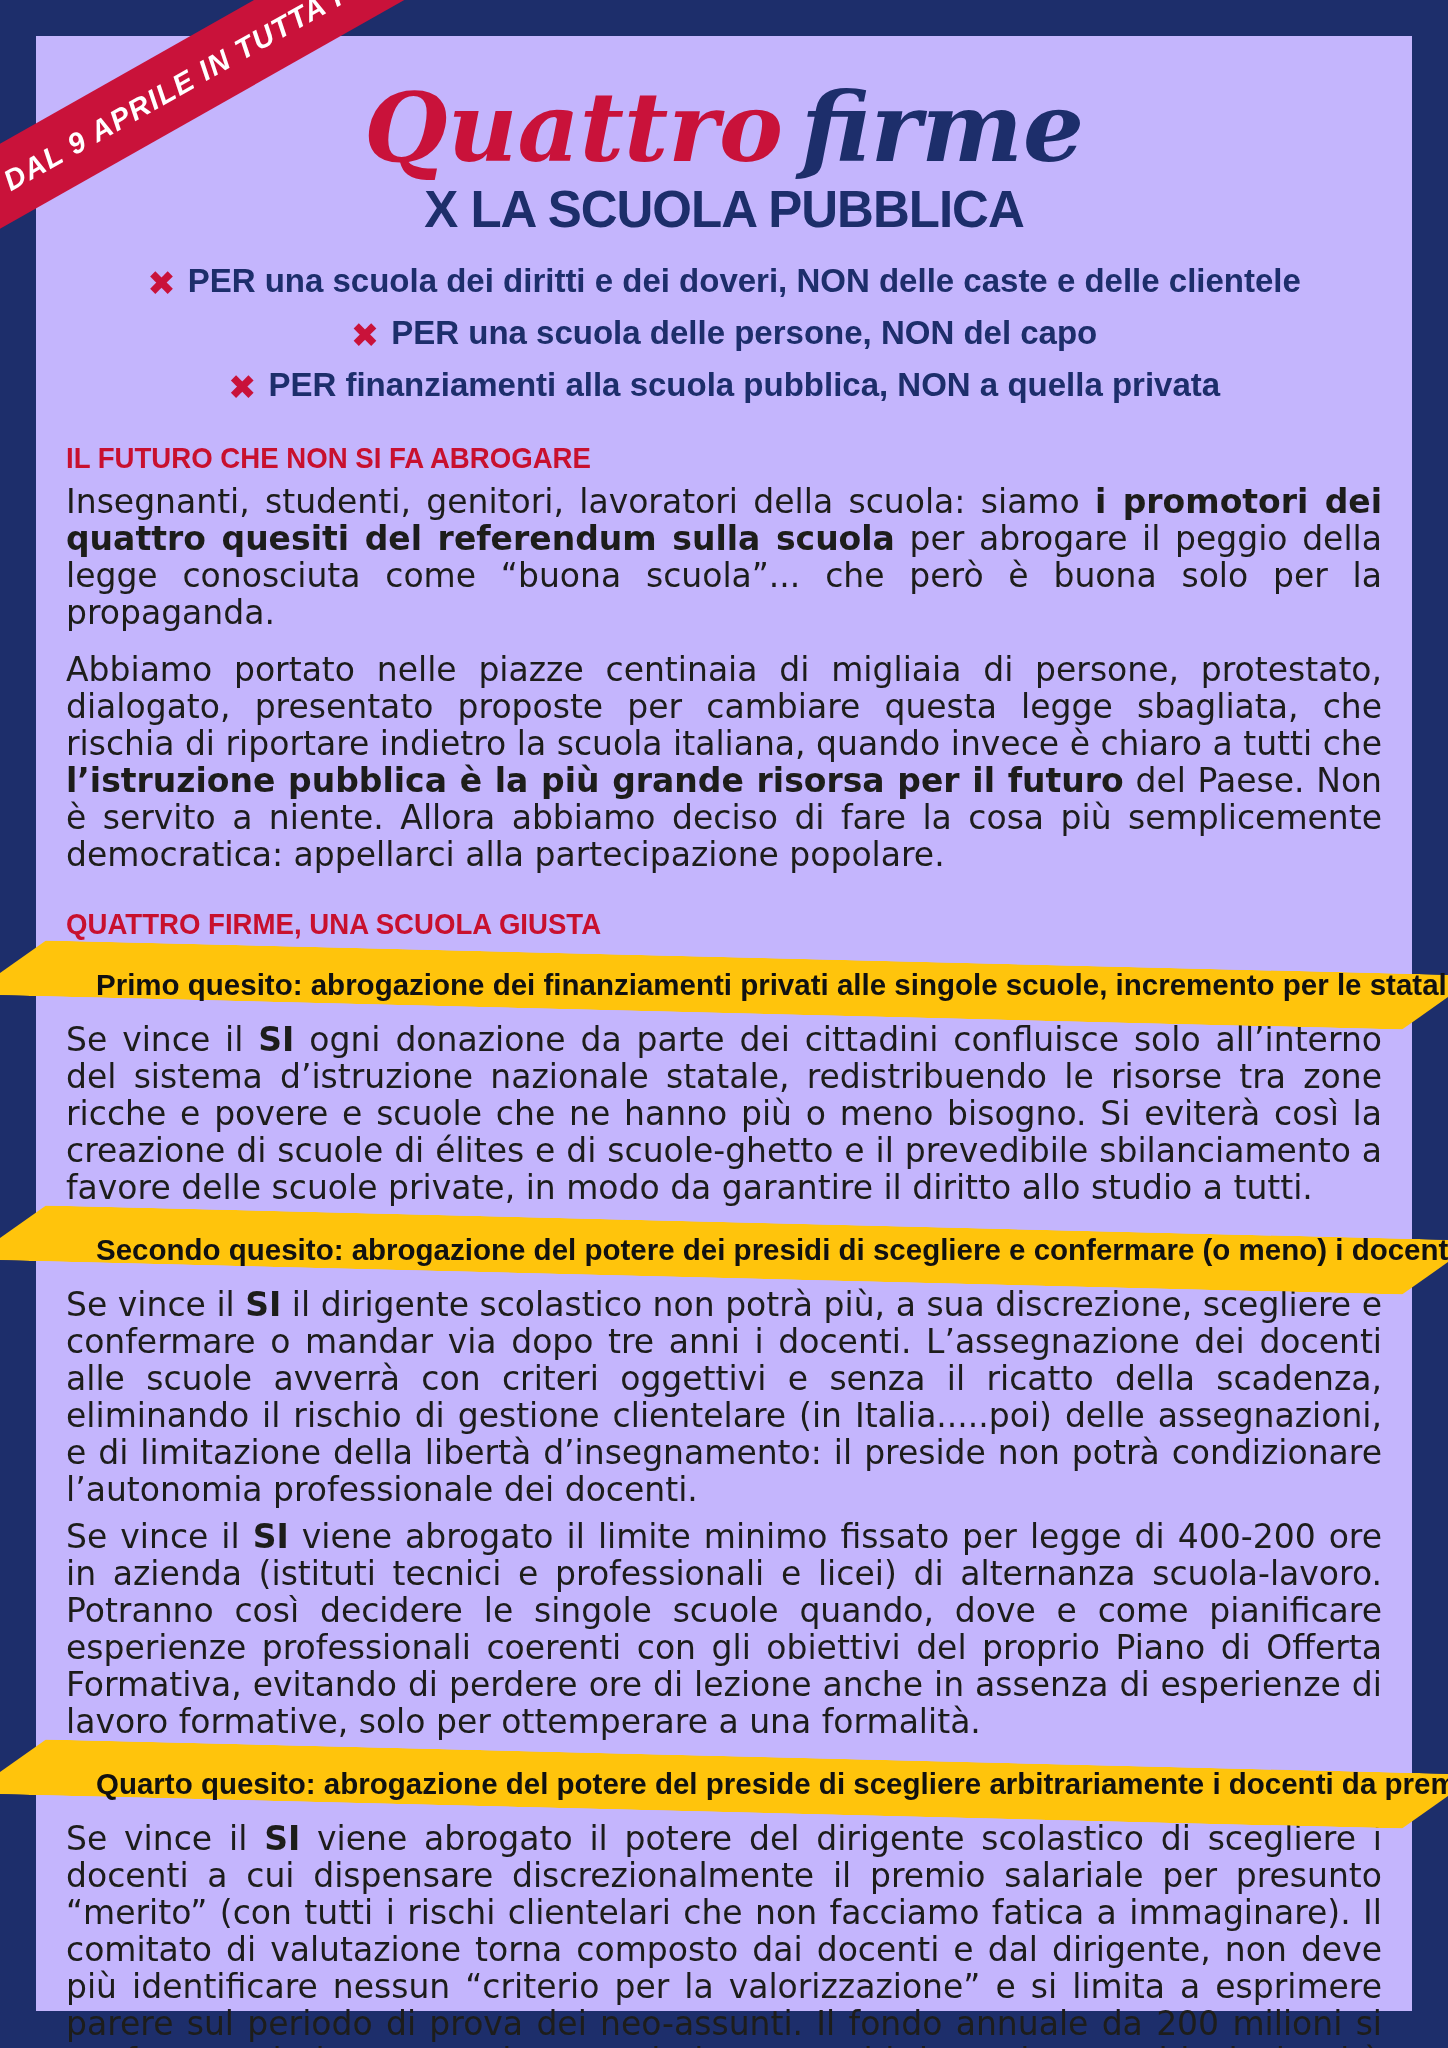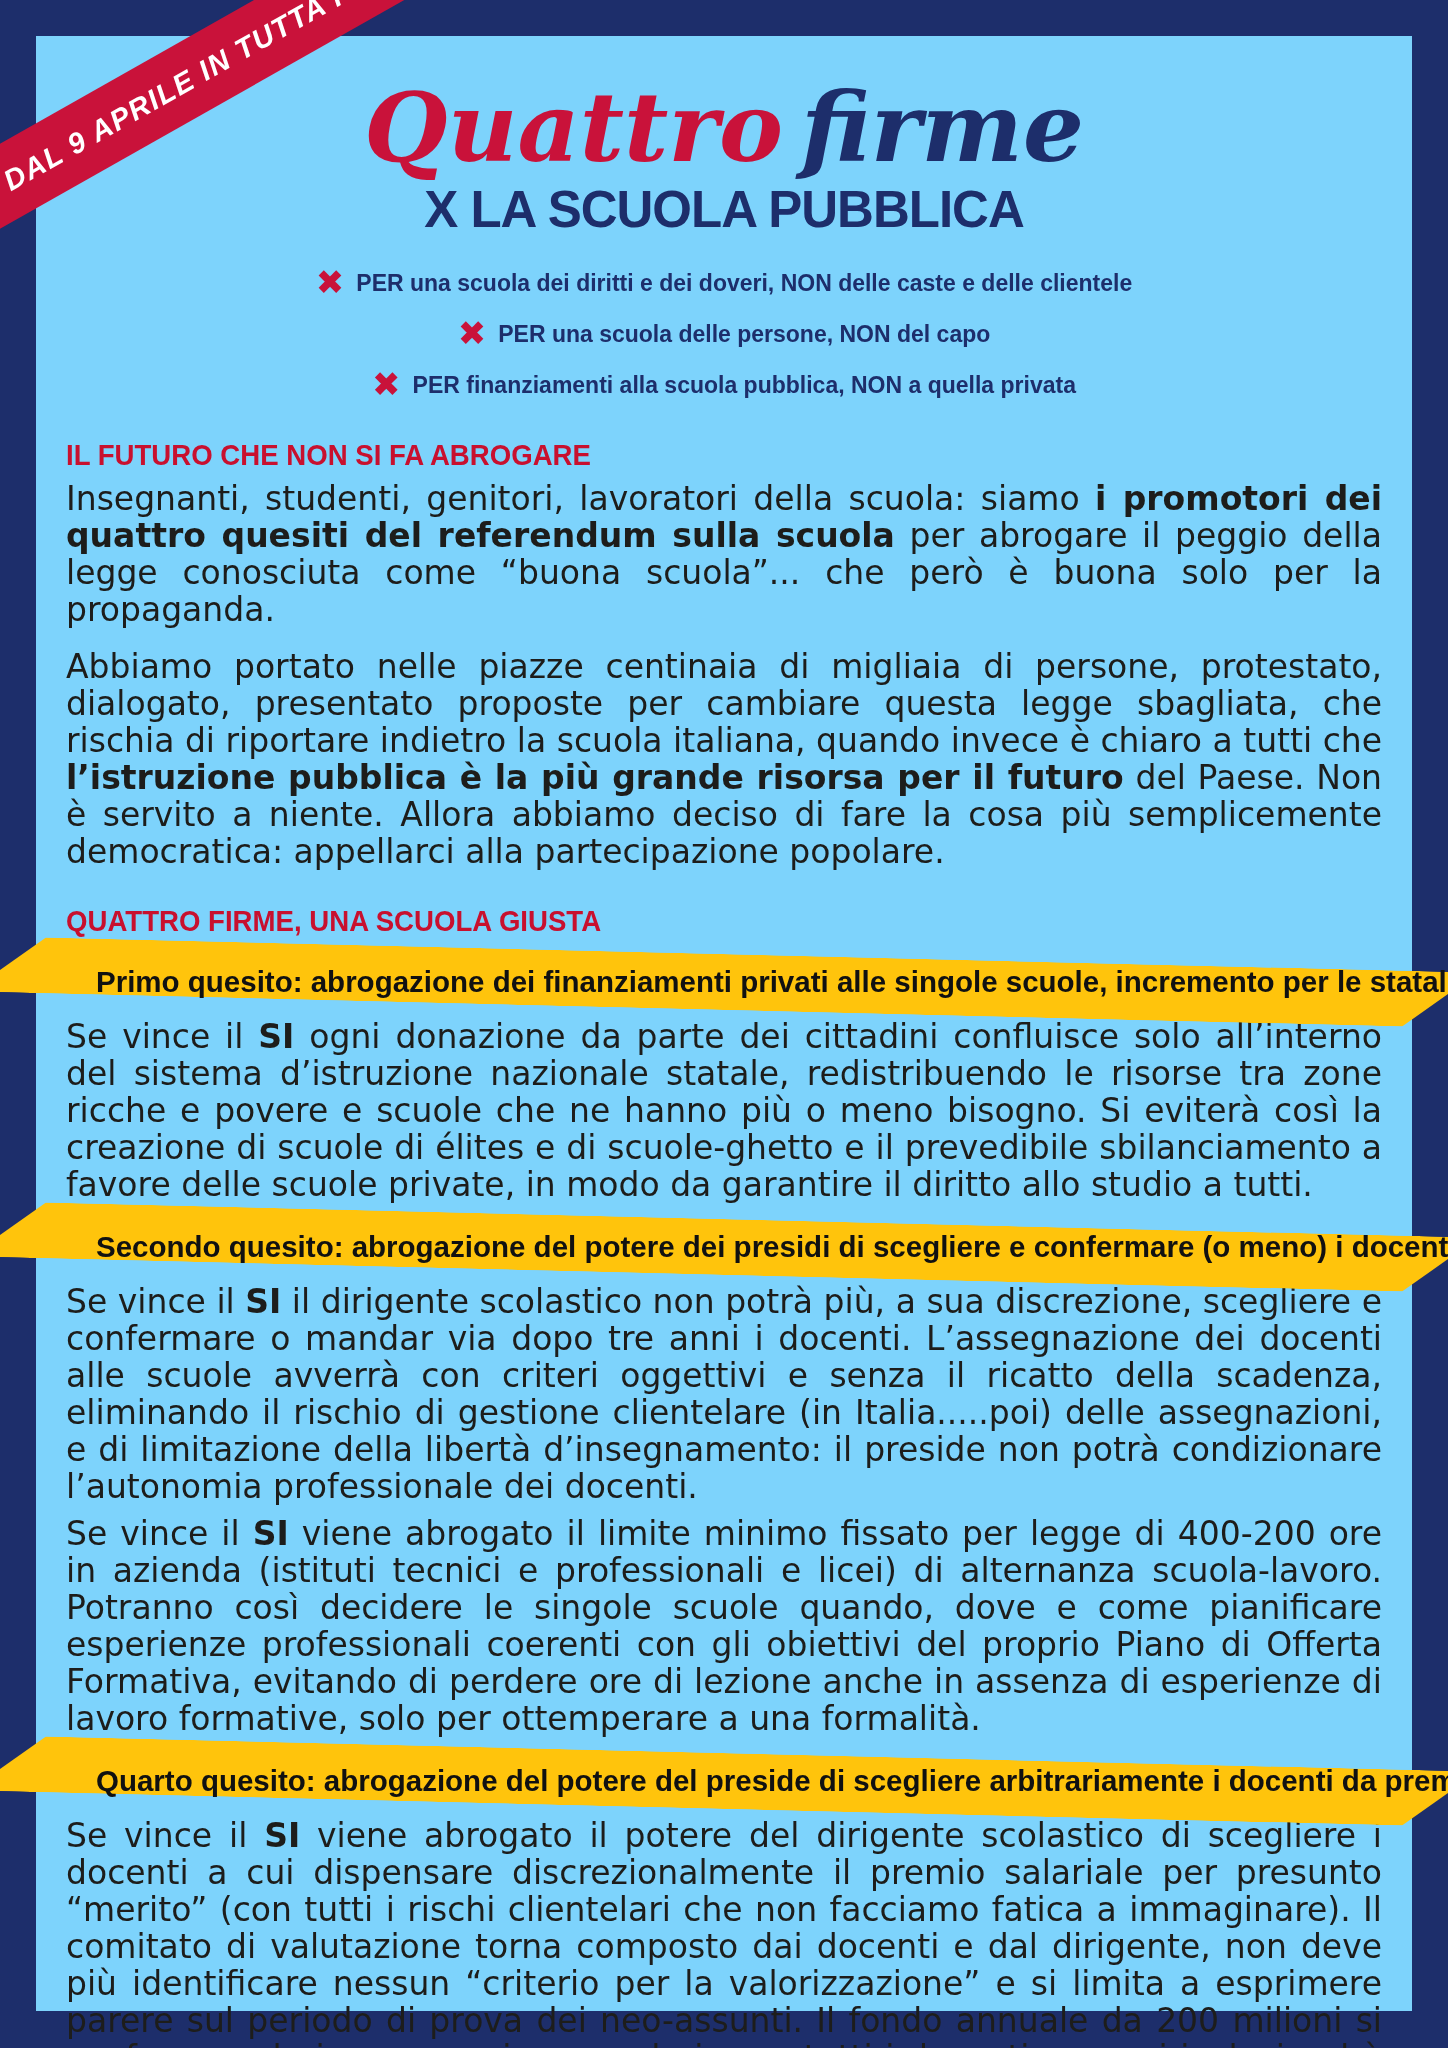--- a/index.html
+++ b/index.html
@@ -3,21 +3,21 @@
 <meta charset="utf-8">
 <style>
   html,body{margin:0;padding:0;background:#444;}
   .page{
     position:relative; width:1448px; height:2048px; margin:0 auto;
     background:#1d2e6b; overflow:hidden;
     font-family:"DejaVu Sans", sans-serif;
   }
   .inner{
     position:absolute; top:36px; left:36px; right:36px; bottom:37px;
-    background:#7dd3fc; padding:0 30px; box-sizing:border-box;
+    background:#c4b5fd; padding:0 30px; box-sizing:border-box;
   }
   
   .ribbon{
     position:absolute; top:29px; left:-70px; width:565px; height:74px;
     background:#c9123a; transform:rotate(-29.5deg); z-index:5;
     display:flex; align-items:center; justify-content:center;
   }
   .ribbon span{
     color:#fff; font-size:29px; font-weight:bold; font-style:italic;
     letter-spacing:1.5px; white-space:nowrap;
@@ -37,21 +37,21 @@
     font-family:"Liberation Sans", sans-serif;
   }
   
   .bullets{ margin-top:26px; text-align:center; }
   .bullet-row{ margin:11px 0; }
   .x-icon{
     color:#c9123a; font-size:34px; vertical-align:-3px; margin-right:12px;
     font-weight:bold;
   }
   .bullet-text{
-    color:#1d2e6b; font-weight:bold; font-size:23px;
+    color:#1d2e6b; font-weight:bold; font-size:33px;
     font-family:"Liberation Sans", sans-serif;
     text-align:right;
   }
   
   .red-heading{
     color:#c8102e; font-size:30px; font-weight:bold; margin:34px 0 8px 0;
     transform:scaleX(0.92); transform-origin:left center; white-space:nowrap;
     font-family:"Liberation Sans", sans-serif; letter-spacing:0px;
   }
   .body-par{

